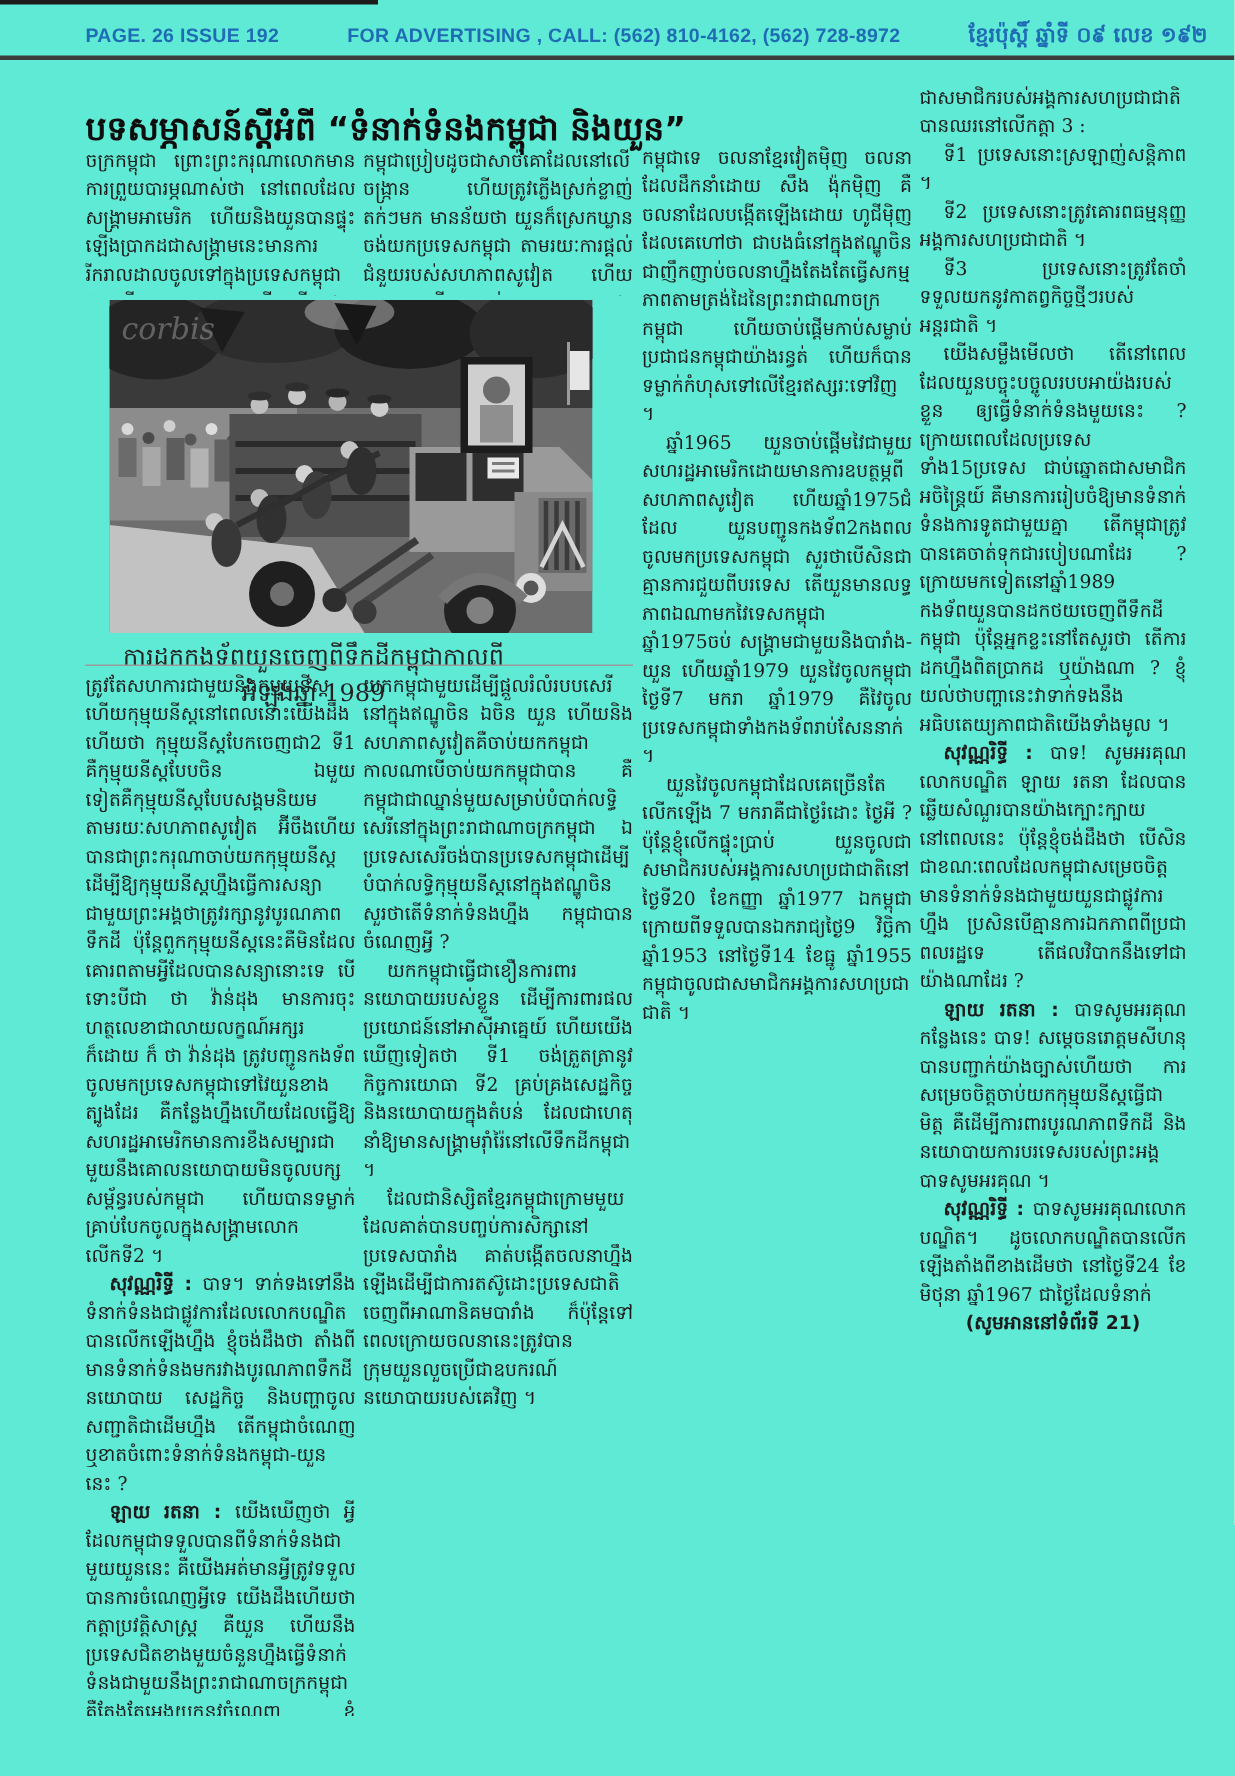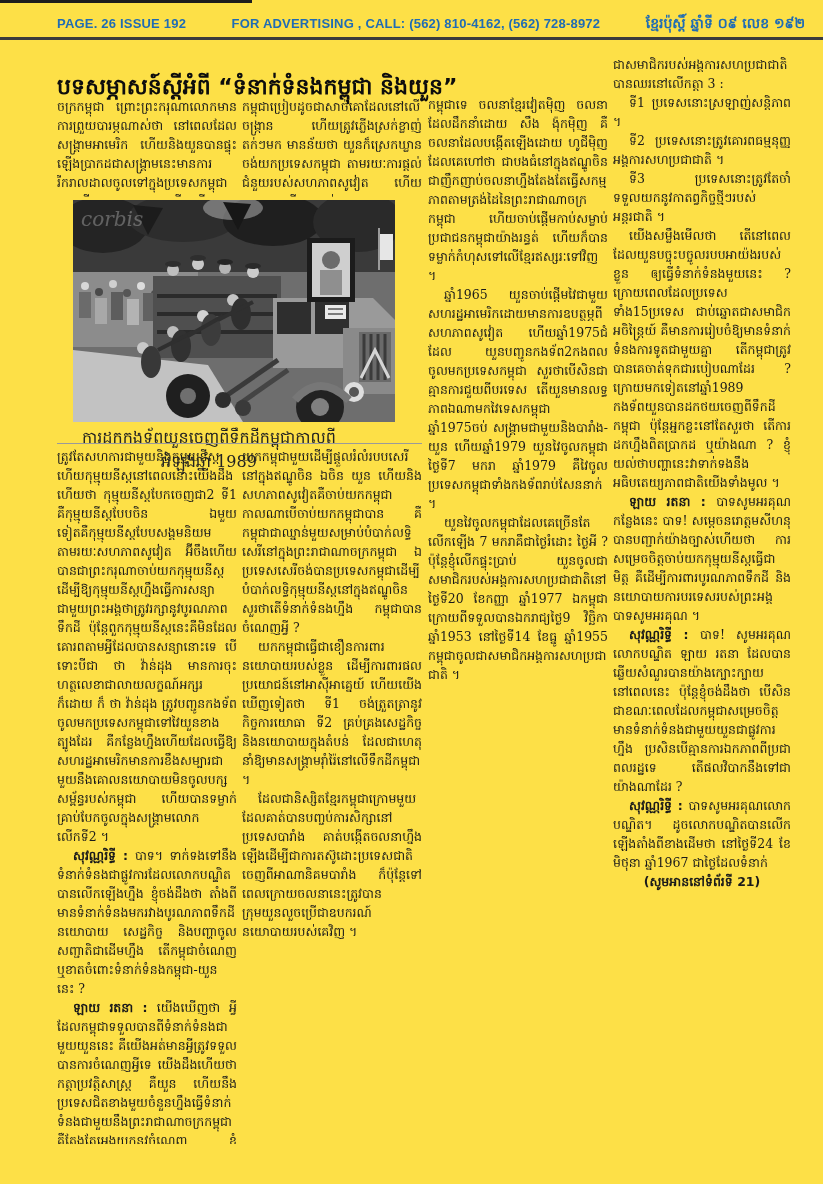--- a/index.html
+++ b/index.html
@@ -1,20 +1,20 @@
 <!DOCTYPE html>
 <html><head>
 <meta charset="utf-8">
 <style>
   html,body{margin:0;padding:0;background:#e8e8e6;}
   .page{
     position:relative;
     width:823px;height:1184px;
     margin:0 auto;
-    background:#fde047;
+    background:#5eead4;
     overflow:hidden;
     font-family:"DejaVu Sans", sans-serif;
   }
   
   .edge-line{position:absolute;top:0;left:0;width:252px;height:3px;background:#1d1d1d;}
   
   .topbar{
     position:absolute;top:14px;left:57px;width:748px;
     display:flex;justify-content:space-between;align-items:baseline;
   }
@@ -93,22 +93,22 @@
       <p class=" noindent">កម្ពុជាទេ ចលនាខ្មែរវៀតមុិញ ចលនាដែលដឹកនាំដោយ សឹង ង៉ុកមុិញ គឺចលនាដែលបង្កើតឡើងដោយ ហូជីមុិញ ដែលគេហៅថា ជាបងធំនៅក្នុងឥណ្ឌូចិន ជាញឹកញាប់ចលនាហ្នឹងតែងតែធ្វើសកម្មភាពតាមត្រង់ដៃនៃព្រះរាជាណាចក្រកម្ពុជា ហើយចាប់ផ្ដើមកាប់សម្លាប់ប្រជាជនកម្ពុជាយ៉ាងរន្ធត់ ហើយក៏បានទម្លាក់កំហុសទៅលើខ្មែរឥស្សរៈទៅវិញ ។</p>
       <p class="">ឆ្នាំ1965 យួនចាប់ផ្ដើមវៃជាមួយសហរដ្ឋអាមេរិកដោយមានការឧបត្ថម្ភពីសហភាពសូវៀត ហើយឆ្នាំ1975ជំដែល យួនបញ្ជូនកងទ័ព2កងពលចូលមកប្រទេសកម្ពុជា សួរថាបើសិនជាគ្មានការជួយពីបរទេស តើយួនមានលទ្ធភាពឯណាមកវៃទេសកម្ពុជា ឆ្នាំ1975ចប់ សង្គ្រាមជាមួយនិងបារាំង-យួន ហើយឆ្នាំ1979 យួនវៃចូលកម្ពុជាថ្ងៃទី7 មករា ឆ្នាំ1979 គឺវៃចូលប្រទេសកម្ពុជាទាំងកងទ័ពរាប់សែននាក់ ។</p>
       <p class="">យួនវៃចូលកម្ពុជាដែលគេច្រើនតែលើកឡើង 7 មករាគឺជាថ្ងៃរំដោះ ថ្ងៃអី ? ប៉ុន្តែខ្ញុំលើកផ្ទុះប្រាប់ យួនចូលជាសមាជិករបស់អង្គការសហប្រជាជាតិនៅថ្ងៃទី20 ខែកញ្ញា ឆ្នាំ1977 ឯកម្ពុជាក្រោយពីទទួលបានឯករាជ្យថ្ងៃ9 វិច្ឆិកា ឆ្នាំ1953 នៅថ្ងៃទី14 ខែធ្នូ ឆ្នាំ1955 កម្ពុជាចូលជាសមាជិកអង្គការសហប្រជាជាតិ ។</p>
     </div>
   <div class="col c4">
       <p class=" noindent">ជាសមាជិករបស់អង្គការសហប្រជាជាតិ បានឈរនៅលើកត្តា 3 :</p>
       <p class="">ទី1 ប្រទេសនោះស្រឡាញ់សន្តិភាព ។</p>
       <p class="">ទី2 ប្រទេសនោះត្រូវគោរពធម្មនុញ្ញអង្គការសហប្រជាជាតិ ។</p>
       <p class="">ទី3 ប្រទេសនោះត្រូវតែចាំទទួលយកនូវកាតព្វកិច្ចថ្មីៗរបស់អន្តរជាតិ ។</p>
       <p class="">យើងសម្លឹងមើលថា តើនៅពេលដែលយួនបច្ចុះបច្ចូលរបបអាយ៉ងរបស់ខ្លួន ឲ្យធ្វើទំនាក់ទំនងមួយនេះ ? ក្រោយពេលដែលប្រទេសទាំង15ប្រទេស ជាប់ឆ្នោតជាសមាជិកអចិន្ត្រៃយ៍ គឺមានការរៀបចំឱ្យមានទំនាក់ទំនងការទូតជាមួយគ្នា តើកម្ពុជាត្រូវបានគេចាត់ទុកជារបៀបណាដែរ ? ក្រោយមកទៀតនៅឆ្នាំ1989 កងទ័ពយួនបានដកថយចេញពីទឹកដីកម្ពុជា ប៉ុន្តែអ្នកខ្លះនៅតែសួរថា តើការដកហ្នឹងពិតប្រាកដ ឬយ៉ាងណា ? ខ្ញុំយល់ថាបញ្ហានេះវាទាក់ទងនឹងអធិបតេយ្យភាពជាតិយើងទាំងមូល ។</p>
+      <p class=""><span class="speaker">សុវណ្ណរិទ្ធី : </span>បាទ! សូមអរគុណលោកបណ្ឌិត ឡាយ រតនា ដែលបានឆ្លើយសំណួរបានយ៉ាងក្បោះក្បាយនៅពេលនេះ ប៉ុន្តែខ្ញុំចង់ដឹងថា បើសិនជាខណៈពេលដែលកម្ពុជាសម្រេចចិត្តមានទំនាក់ទំនងជាមួយយួនជាផ្លូវការហ្នឹង ប្រសិនបើគ្មានការឯកភាពពីប្រជាពលរដ្ឋទេ តើផលវិបាកនឹងទៅជាយ៉ាងណាដែរ ?</p>
       <p class=""><span class="speaker">ឡាយ រតនា : </span>បាទសូមអរគុណកន្លែងនេះ បាទ! សម្ដេចនរោត្ដមសីហនុ បានបញ្ជាក់យ៉ាងច្បាស់ហើយថា ការសម្រេចចិត្តចាប់យកកុម្មុយនីស្តធ្វើជាមិត្ត គឺដើម្បីការពារបូរណភាពទឹកដី និងនយោបាយការបរទេសរបស់ព្រះអង្គ បាទសូមអរគុណ ។</p>
-      <p class=""><span class="speaker">សុវណ្ណរិទ្ធី : </span>បាទ! សូមអរគុណលោកបណ្ឌិត ឡាយ រតនា ដែលបានឆ្លើយសំណួរបានយ៉ាងក្បោះក្បាយនៅពេលនេះ ប៉ុន្តែខ្ញុំចង់ដឹងថា បើសិនជាខណៈពេលដែលកម្ពុជាសម្រេចចិត្តមានទំនាក់ទំនងជាមួយយួនជាផ្លូវការហ្នឹង ប្រសិនបើគ្មានការឯកភាពពីប្រជាពលរដ្ឋទេ តើផលវិបាកនឹងទៅជាយ៉ាងណាដែរ ?</p>
       <p class=""><span class="speaker">សុវណ្ណរិទ្ធី : </span>បាទសូមអរគុណលោកបណ្ឌិត។ ដូចលោកបណ្ឌិតបានលើកឡើងតាំងពីខាងដើមថា នៅថ្ងៃទី24 ខែមិថុនា ឆ្នាំ1967 ជាថ្ងៃដែលទំនាក់</p>
       <p class=" center bold">(សូមអាននៅទំព័រទី 21)</p>
     </div>
 
   <figure class="photo">
     <svg width="322" height="222" viewBox="0 0 322 222" role="img">
       <rect x="0" y="0" width="322" height="222" fill="#6e6e6e"></rect>
 
       <rect x="0" y="0" width="322" height="72" fill="#3a3a3a"></rect>
       <ellipse cx="30" cy="25" rx="45" ry="28" fill="#242424"></ellipse>

